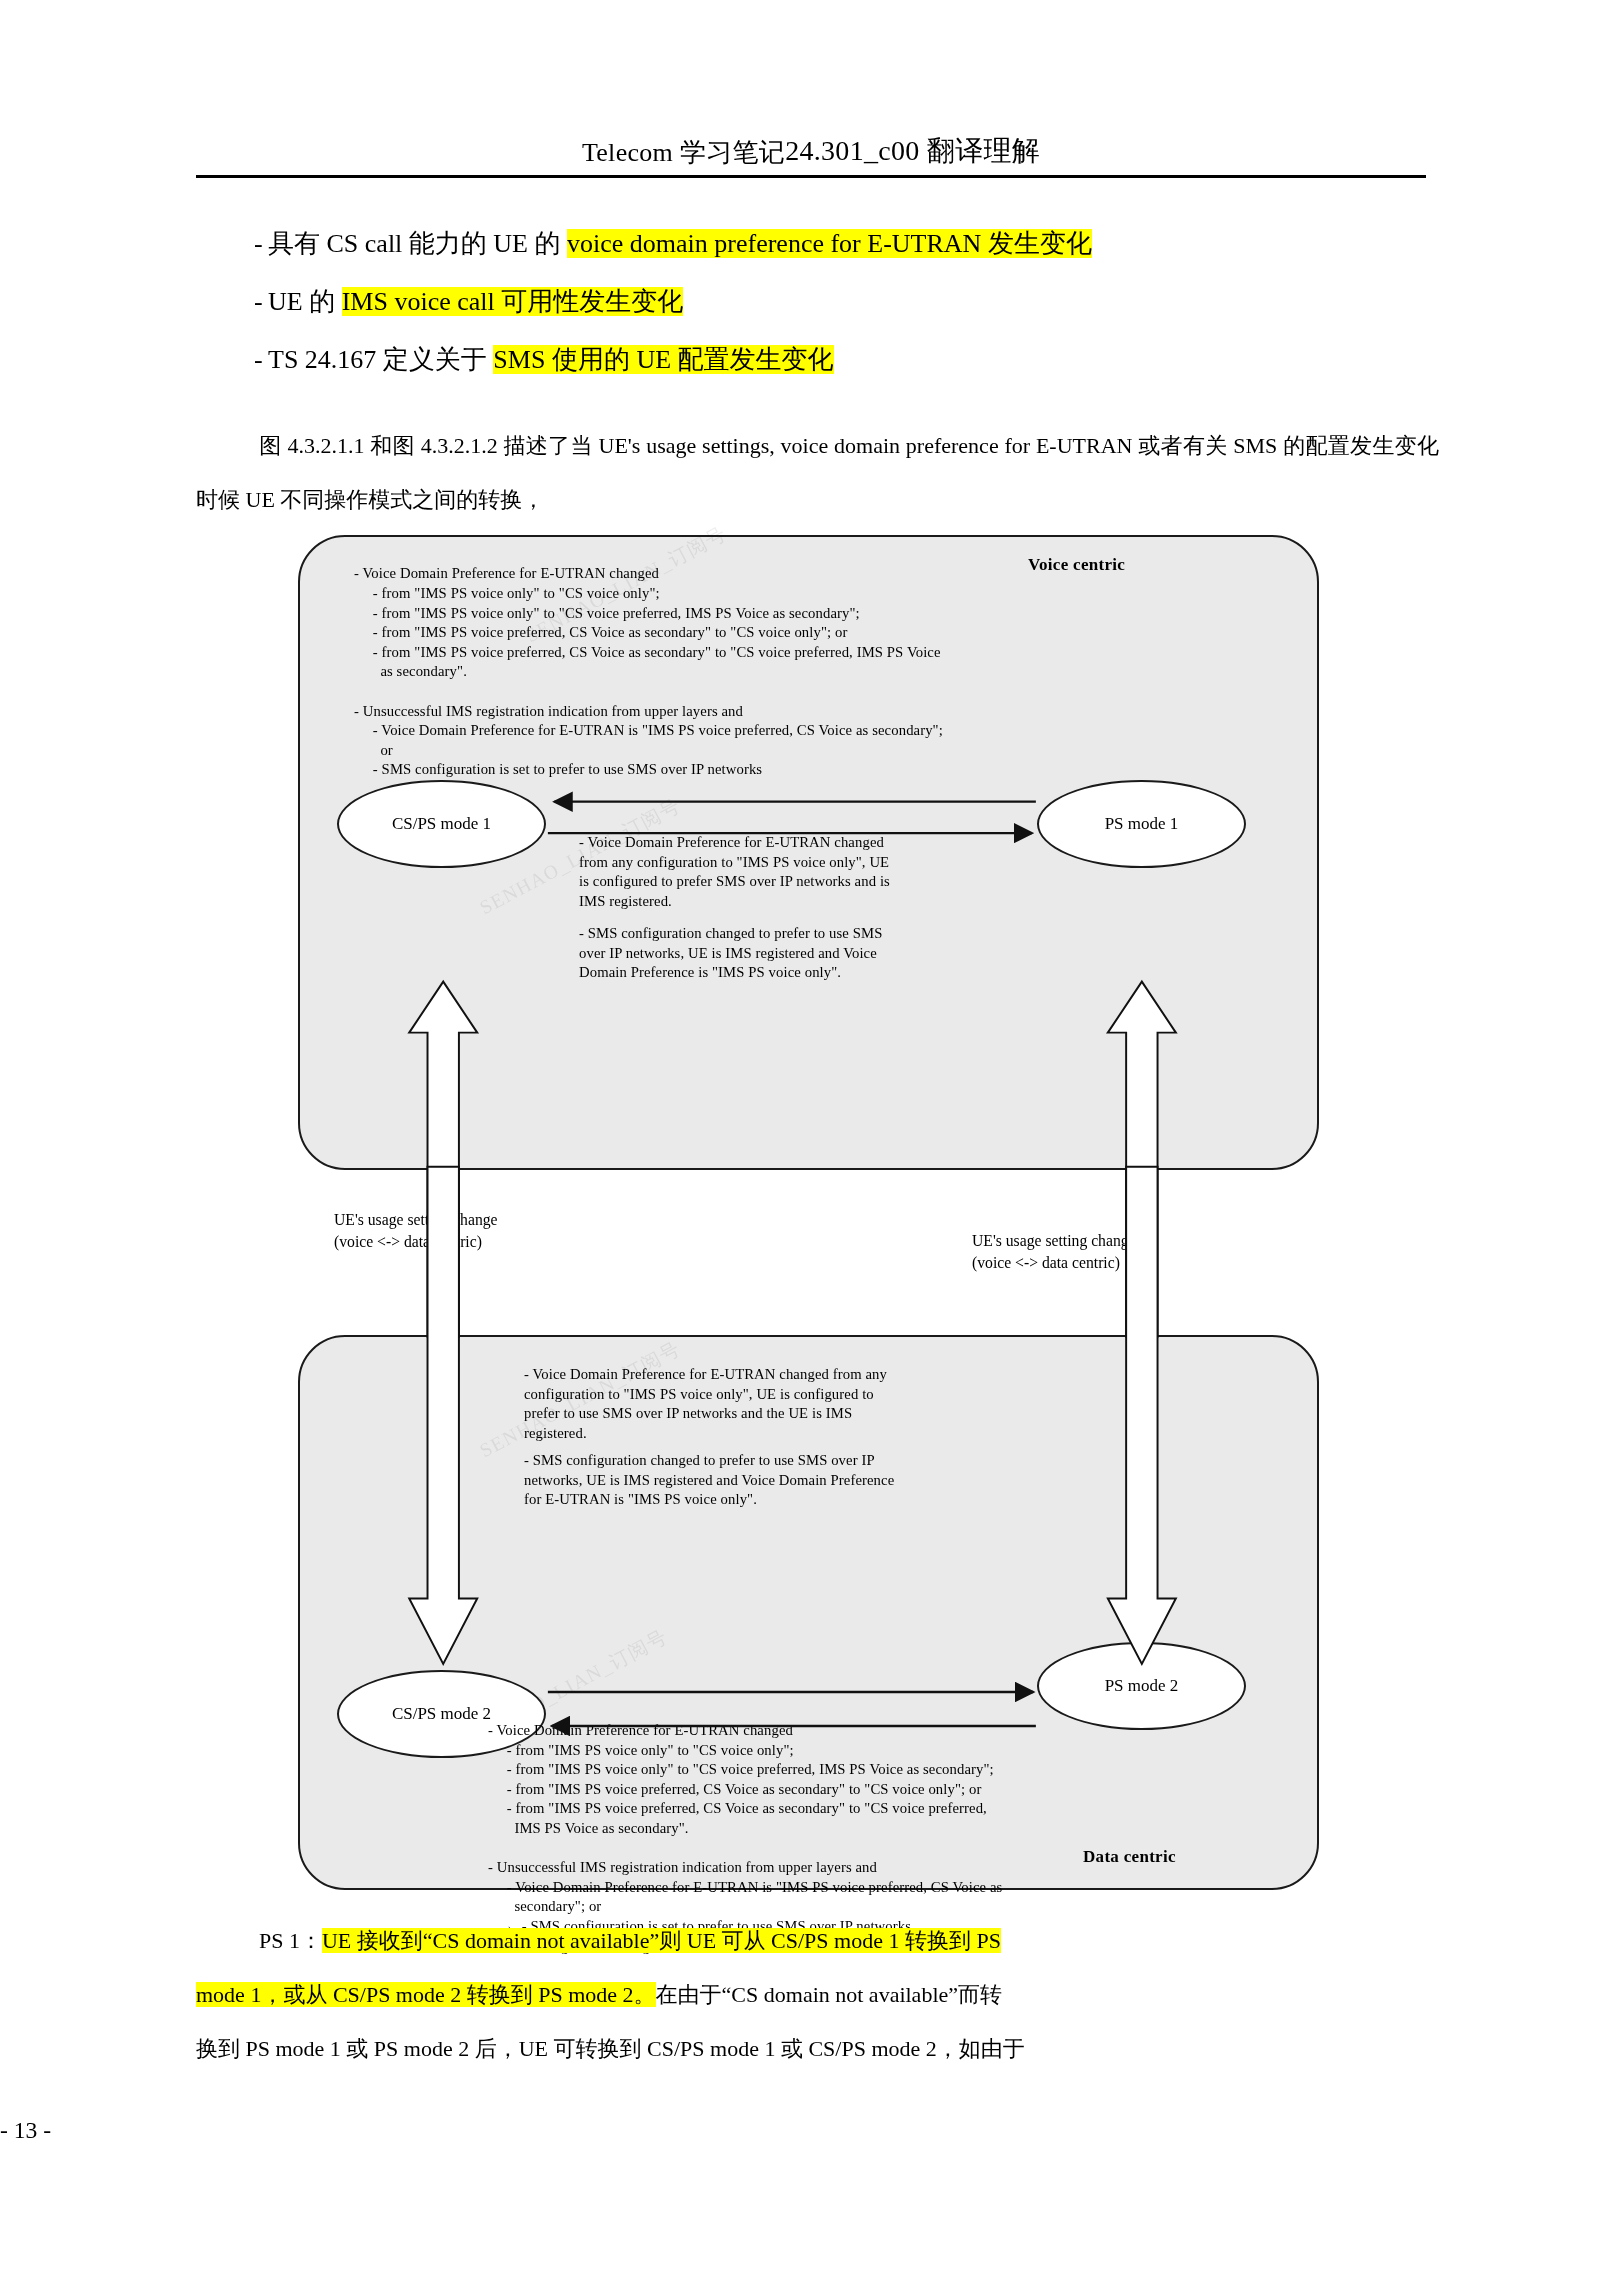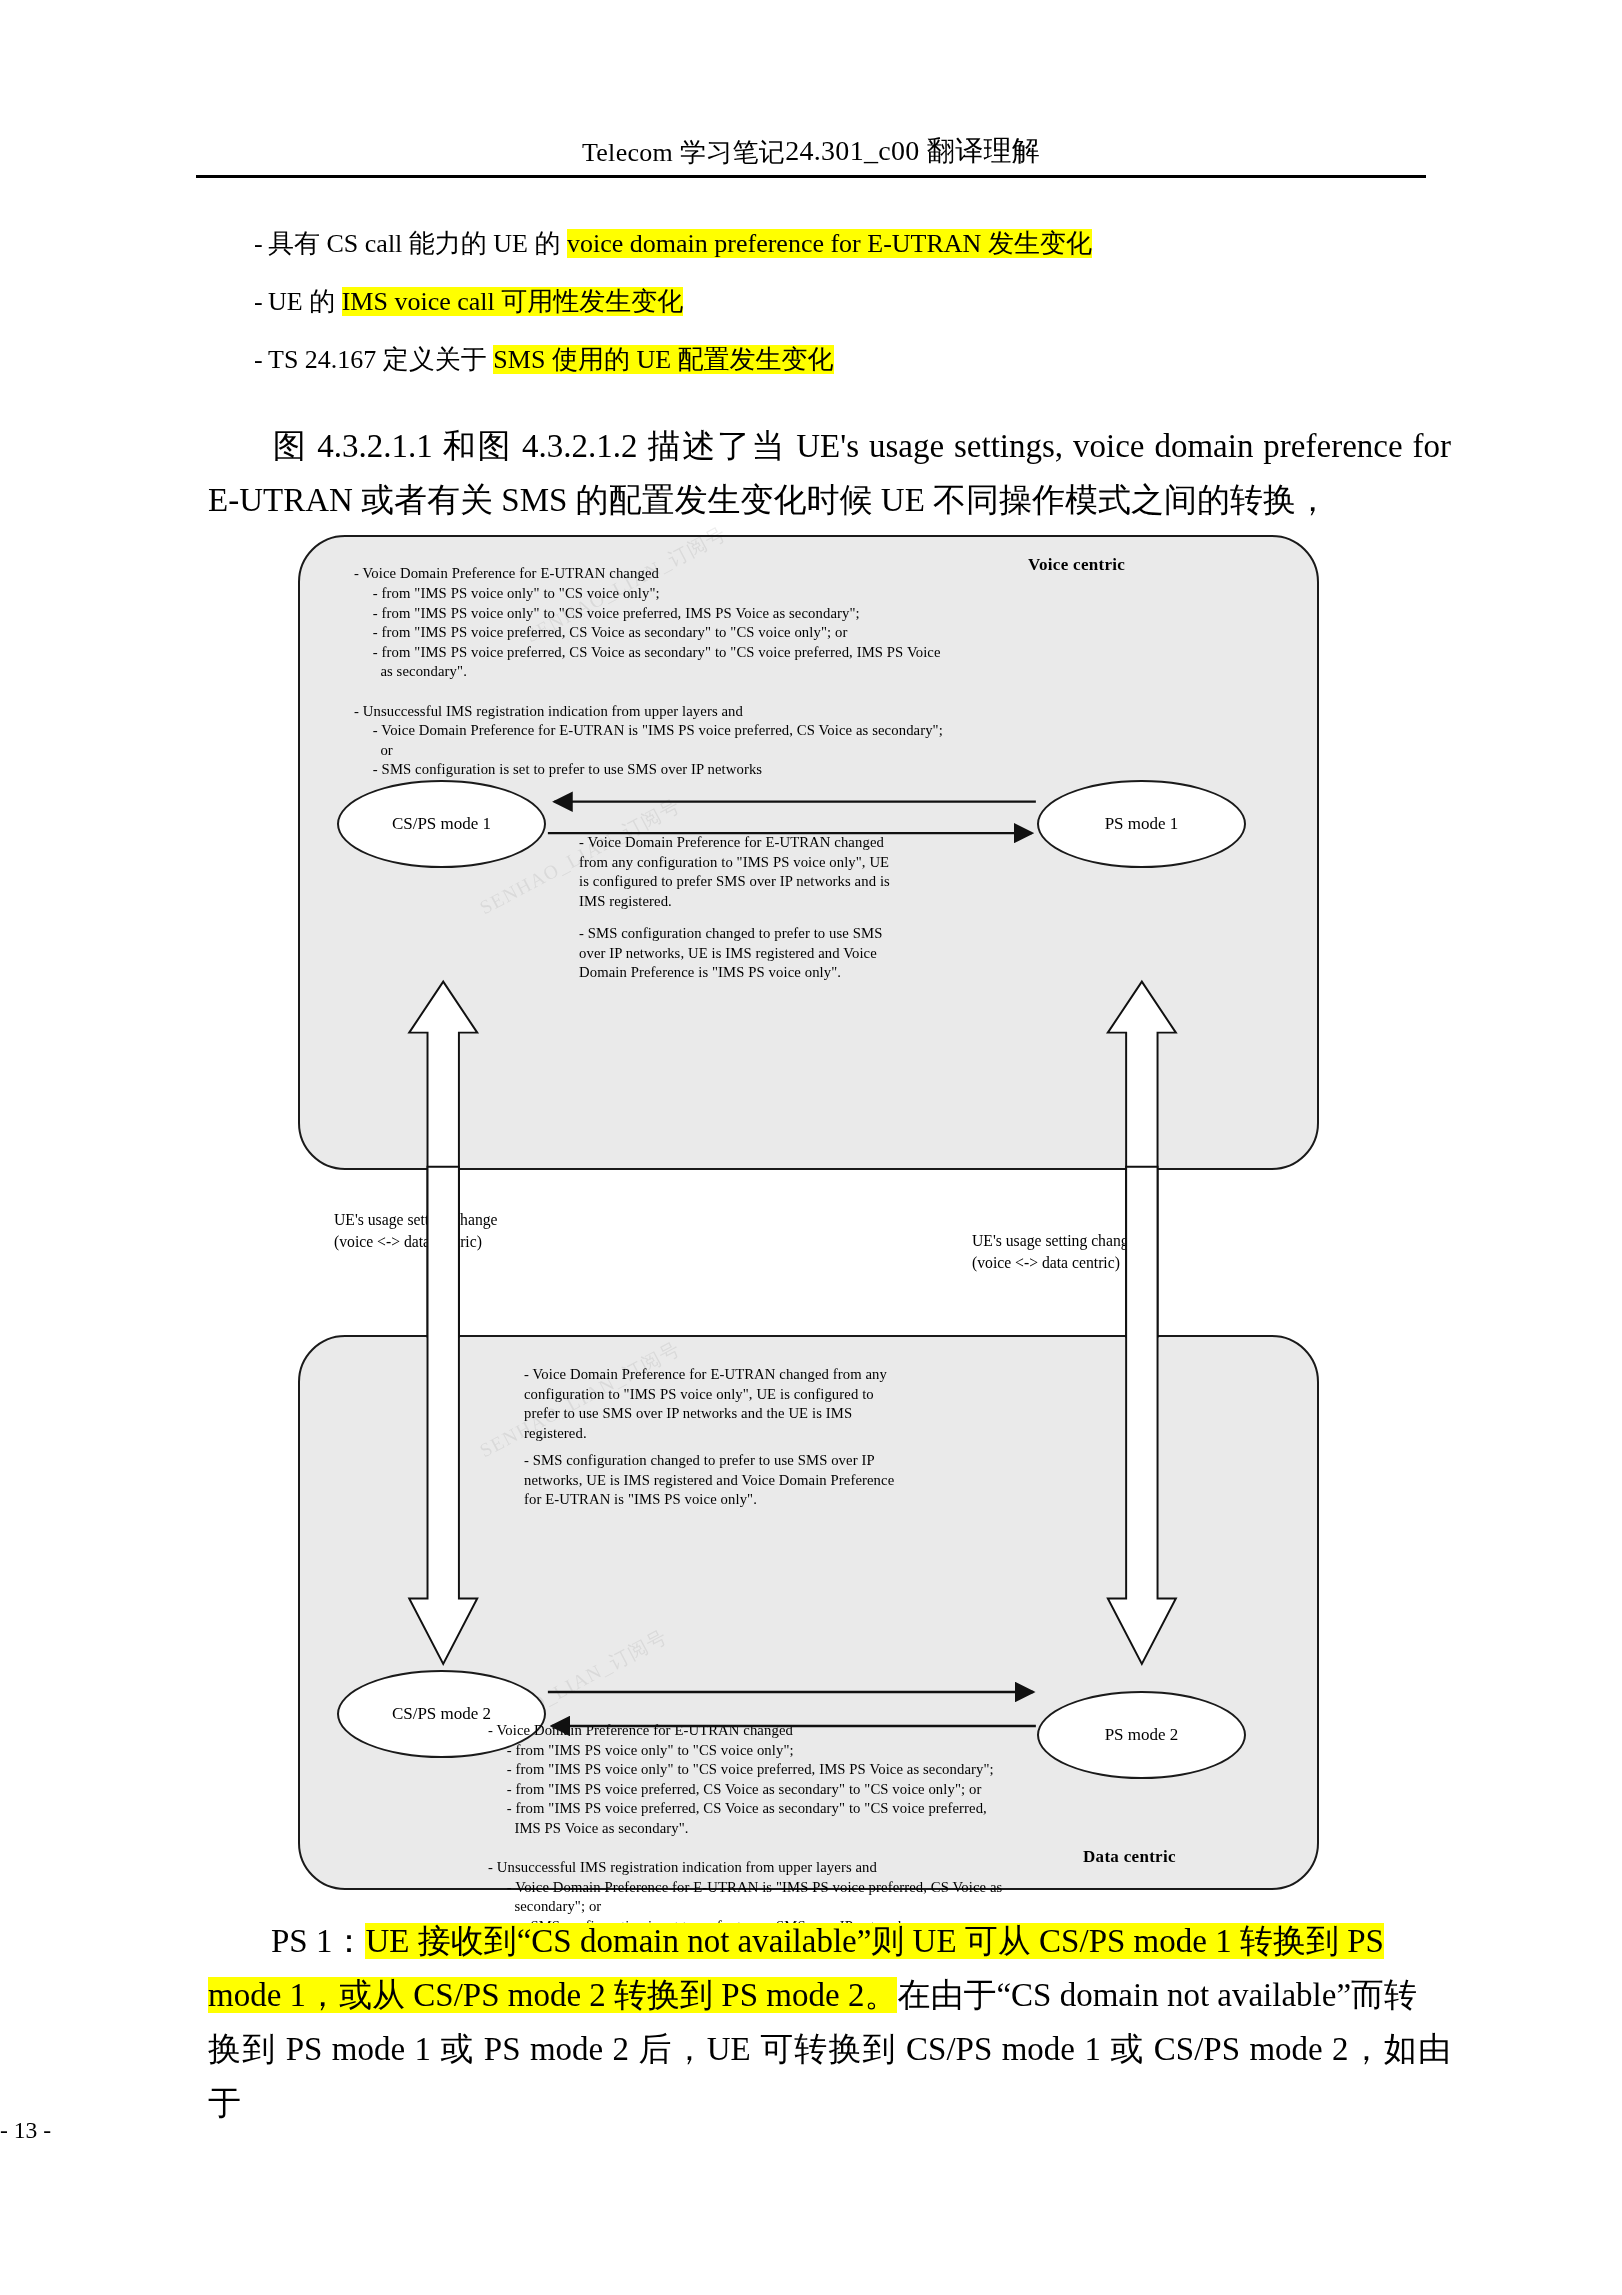--- a/index.html
+++ b/index.html
@@ -70,26 +70,25 @@
     padding-left: 58px;
     box-sizing: border-box;
     font-size: 26px;
   }
   .bullet-text { white-space: nowrap; }
   .hl { background: #ffff00; }
 
   
   .para {
     position: absolute;
-    font-size: 33px;
+    font-size: 22px;
     line-height: 54px;
     width: 1243px;
     left: 196px;
     text-align: justify;
-    margin-left: 12px;
   }
   .para-intro { top: 419px; }
   .para-indent { display: inline-block; width: 63px; }
 
   
   .diagram {
     position: absolute;
     left: 298px;
     top: 535px;
     width: 1027px;
@@ -244,21 +243,21 @@
 configuration to "IMS PS voice only", UE is configured to
 prefer to use SMS over IP networks and the UE is IMS
 registered.</div>
     <div class="dtext" style="left:226px; top:916px;">- SMS configuration changed to prefer to use SMS over IP
 networks, UE is IMS registered and Voice Domain Preference
 for E-UTRAN is "IMS PS voice only".</div>
 
     <div class="ellipse" style="left:39px; top:1135px; width:209px; height:88px;">
       <span>CS/PS mode 2</span>
     </div>
-    <div class="ellipse" style="left:739px; top:1156px; width:209px; height:88px;">
+    <div class="ellipse" style="left:739px; top:1107px; width:209px; height:88px;">
       <span>PS mode 2</span>
     </div>
 
     <div class="dtext" style="left:190px; top:1186px;">- Voice Domain Preference for E-UTRAN changed
      - from "IMS PS voice only" to "CS voice only";
      - from "IMS PS voice only" to "CS voice preferred, IMS PS Voice as secondary";
      - from "IMS PS voice preferred, CS Voice as secondary" to "CS voice only"; or
      - from "IMS PS voice preferred, CS Voice as secondary" to "CS voice preferred,
        IMS PS Voice as secondary".
 

